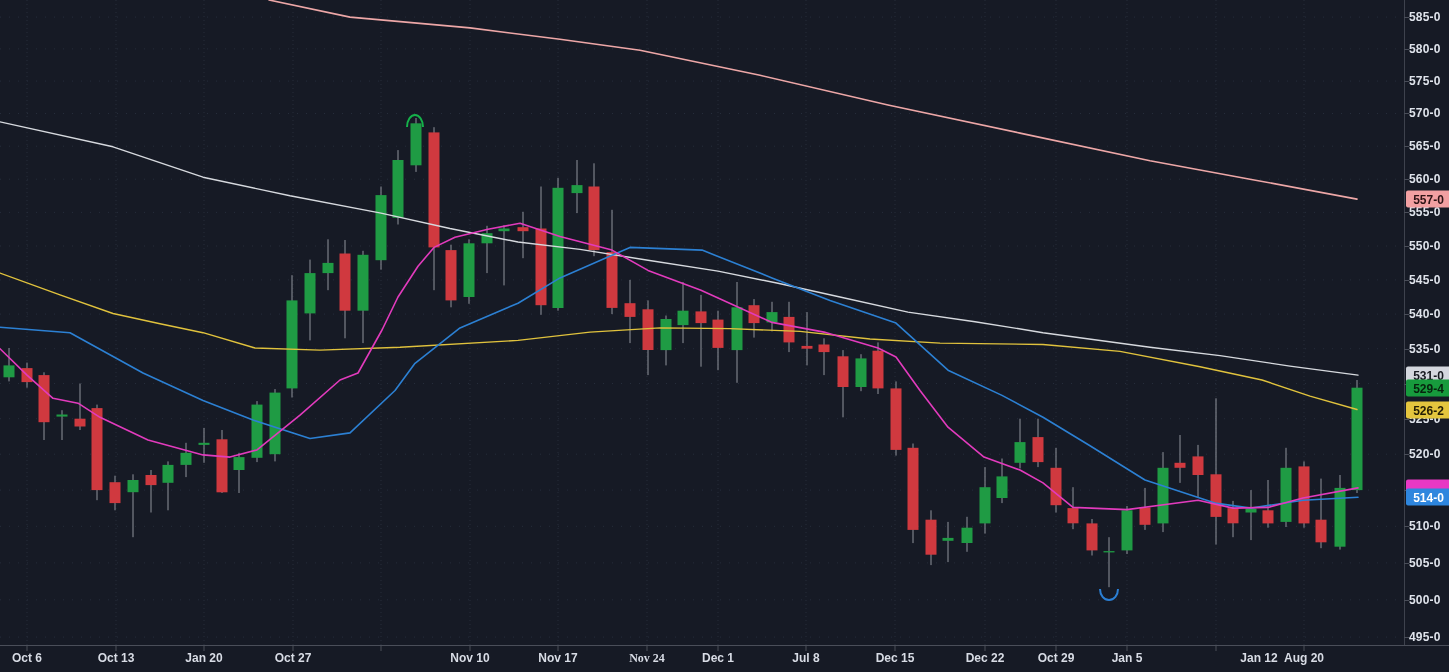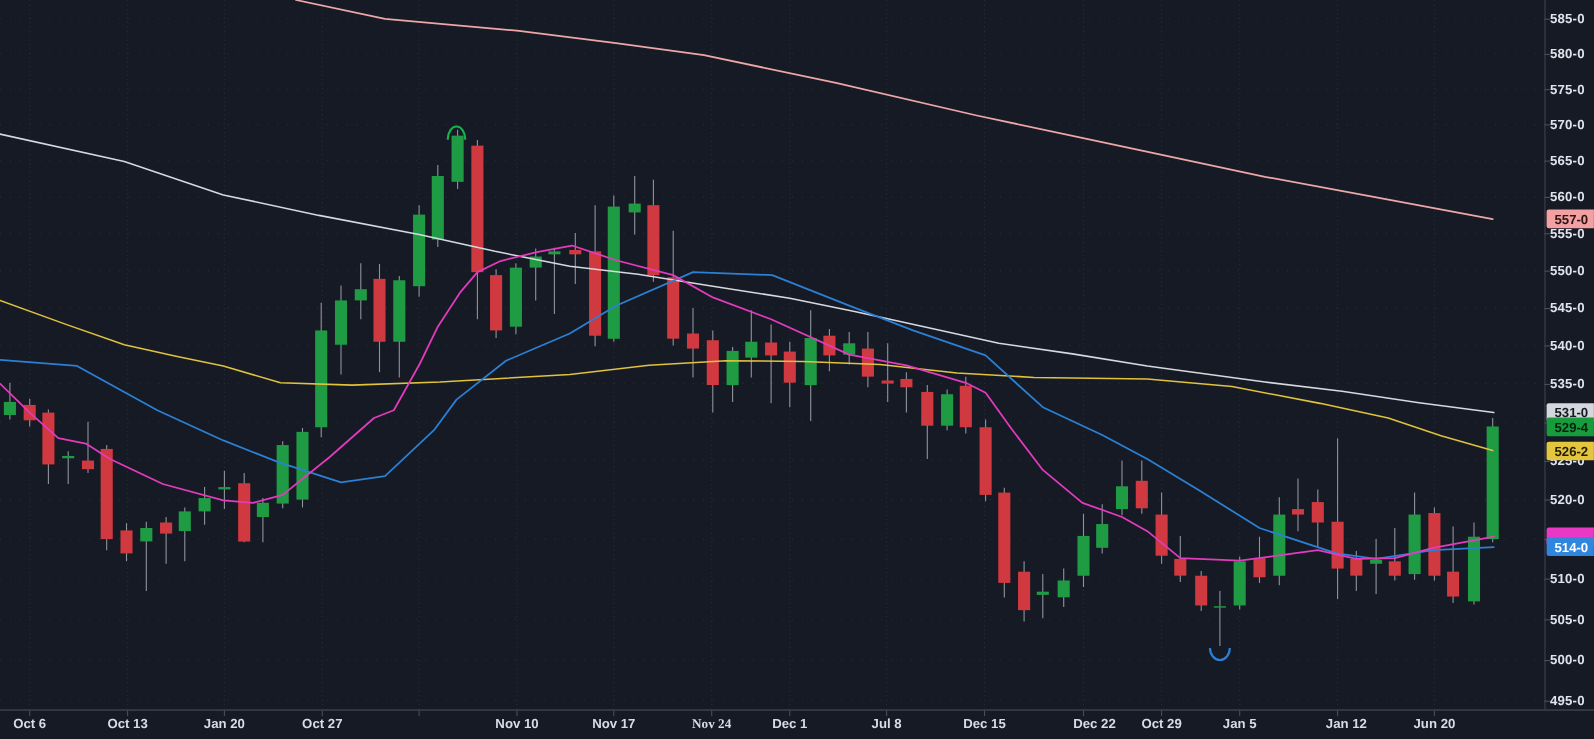--- a/index.html
+++ b/index.html
@@ -434,23 +434,23 @@
       <div class="tlabel" style="left: 558px;">Nov 17</div>
       <div class="ttick" style="left: 647px;"></div>
       <div class="tlabel" style="left: 647px; font-family: Liberation Serif, serif;">Nov 24</div>
       <div class="ttick" style="left: 718px;"></div>
       <div class="tlabel" style="left: 718px;">Dec 1</div>
       <div class="ttick" style="left: 806px;"></div>
       <div class="tlabel" style="left: 806px;">Jul 8</div>
       <div class="ttick" style="left: 895px;"></div>
       <div class="tlabel" style="left: 895px;">Dec 15</div>
       <div class="ttick" style="left: 985px;"></div>
-      <div class="tlabel" style="left: 985px; margin-left: 10px;">Dec 22</div>
+      <div class="tlabel" style="left: 985px;">Dec 22</div>
       <div class="ttick" style="left: 1056px;"></div>
       <div class="tlabel" style="left: 1056px;">Oct 29</div>
       <div class="ttick" style="left: 1127px;"></div>
       <div class="tlabel" style="left: 1127px;">Jan 5</div>
       <div class="ttick" style="left: 1216px;"></div>
-      <div class="tlabel" style="left: 1224px;">Jan 12</div>
+      <div class="tlabel" style="left: 1259px;">Jan 12</div>
       <div class="ttick" style="left: 1304px;"></div>
-      <div class="tlabel" style="left: 1304px;">Jun 20</div>
+      <div class="tlabel" style="left: 1304px;">Aug 20</div>
     </div>
 </div>
 
 </body></html>

